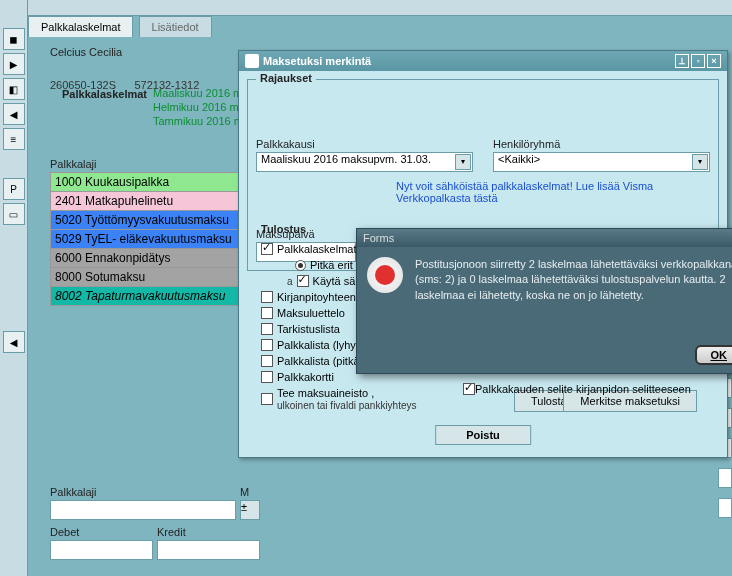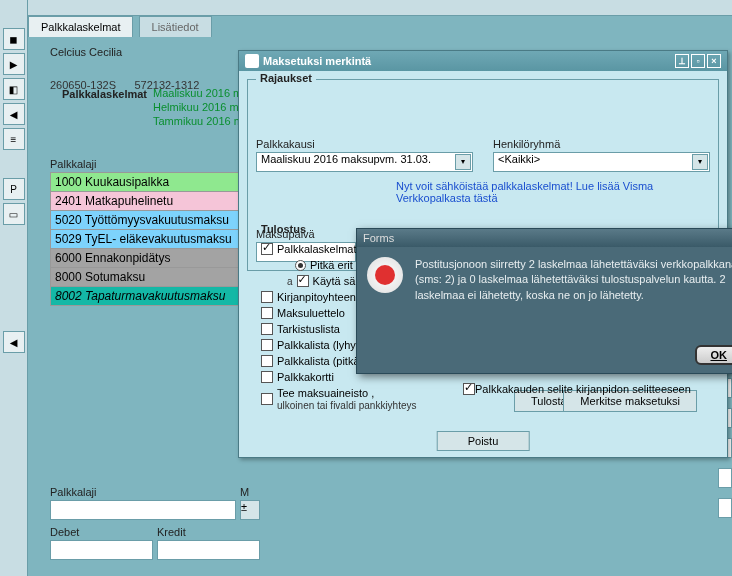--- a/index.html
+++ b/index.html
@@ -21,21 +21,21 @@
 .info-box .ssn { color: #333; }
 .palkkalaskelmat-label { font-weight: bold; color: #222; position: absolute; left: 34px; top: 50px; }
 .period-list { position: absolute; left: 125px; top: 48px; }
 .period-list div { color: #0A8F2F; padding: 1px 0; }
 
 .palkkalaji-panel { position: absolute; left: 22px; top: 120px; width: 205px; }
 .palkkalaji-panel .hdr { color: #222; margin-bottom: 2px; }
 .pl-row { padding: 2px 4px; border: 1px solid #999; font-size: 12px; margin-bottom: -1px; background: #fff; }
 .pl-green { background: #8FE88F; }
 .pl-pink { background: #F5C5D8; }
-.pl-yellow { background: #7dd3fc; }
+.pl-yellow { background: #3b82f6; }
 .pl-white { background: #a3a3a3; }
 .pl-magenta { background: #14b8a6; font-style: italic; }
 
 .bottom-fields { position: absolute; left: 22px; bottom: 10px; width: 210px; }
 .bf-row { display: flex; align-items: flex-end; margin-bottom: 6px; gap: 4px; }
 .bf-group { flex: 1; }
 .bf-label { color: #222; margin-bottom: 2px; }
 .bf-input { width: 100%; height: 20px; border: 1px solid #6A9DA8; background: #fff; }
 .bf-btn { width: 20px; height: 20px; border: 1px solid #6A9DA8; background: #D5E5E8; }
 
@@ -62,21 +62,21 @@
 .chk-row.ind2 { padding-left: 40px; }
 .chk { width: 12px; height: 12px; border: 1px solid #555; background: #fff; display: inline-block; position: relative; }
 .chk.checked::after { content: '✓'; position: absolute; left: 0; top: -3px; font-size: 11px; }
 .radio { width: 11px; height: 11px; border: 1px solid #555; background: #fff; border-radius: 50%; display: inline-block; position: relative; }
 .radio.checked::after { content: ''; position: absolute; left: 2px; top: 2px; width: 5px; height: 5px; background: #333; border-radius: 50%; }
 .sub-txt { font-size: 10px; color: #333; }
 
 .action-btn { background: #D5E5E8; border: 1px solid #6A9DA8; padding: 4px 16px; }
 .tulosta-btn { position: absolute; left: 275px; bottom: 45px; }
 .merkitse-btn { position: absolute; right: 30px; bottom: 45px; }
-.poistu-btn { position: absolute; left: 50%; transform: translateX(-50%); bottom: 6px; padding: 3px 30px; }
+.poistu-btn { position: absolute; left: 50%; transform: translateX(-50%); bottom: 12px; padding: 3px 30px; font-weight: bold; }
 
 .selite-chk { position: absolute; left: 463px; top: 383px; display: flex; align-items: center; font-size: 11px; }
 
 
 .forms-popup { position: absolute; left: 356px; top: 228px; width: 400px; height: 146px; background: #4A6A78; border: 1px solid #2A4A58; box-shadow: 3px 3px 8px rgba(0,0,0,0.5); z-index: 100; }
 .forms-popup .titlebar2 { height: 18px; background: linear-gradient(#5A7A88,#3A5A68); color: #ddd; padding: 2px 6px; display: flex; align-items: center; }
 .forms-popup .titlebar2 .spacer { flex: 1; }
 .forms-popup .body { padding: 10px; display: flex; gap: 12px; color: #E8EEF0; }
 .forms-popup .icon-alert { width: 36px; height: 36px; border-radius: 50%; background: radial-gradient(#fff,#ddd); position: relative; flex-shrink: 0; }
 .forms-popup .icon-alert::after { content: ''; position: absolute; left: 8px; top: 8px; width: 20px; height: 20px; background: #E03030; border-radius: 50%; }

